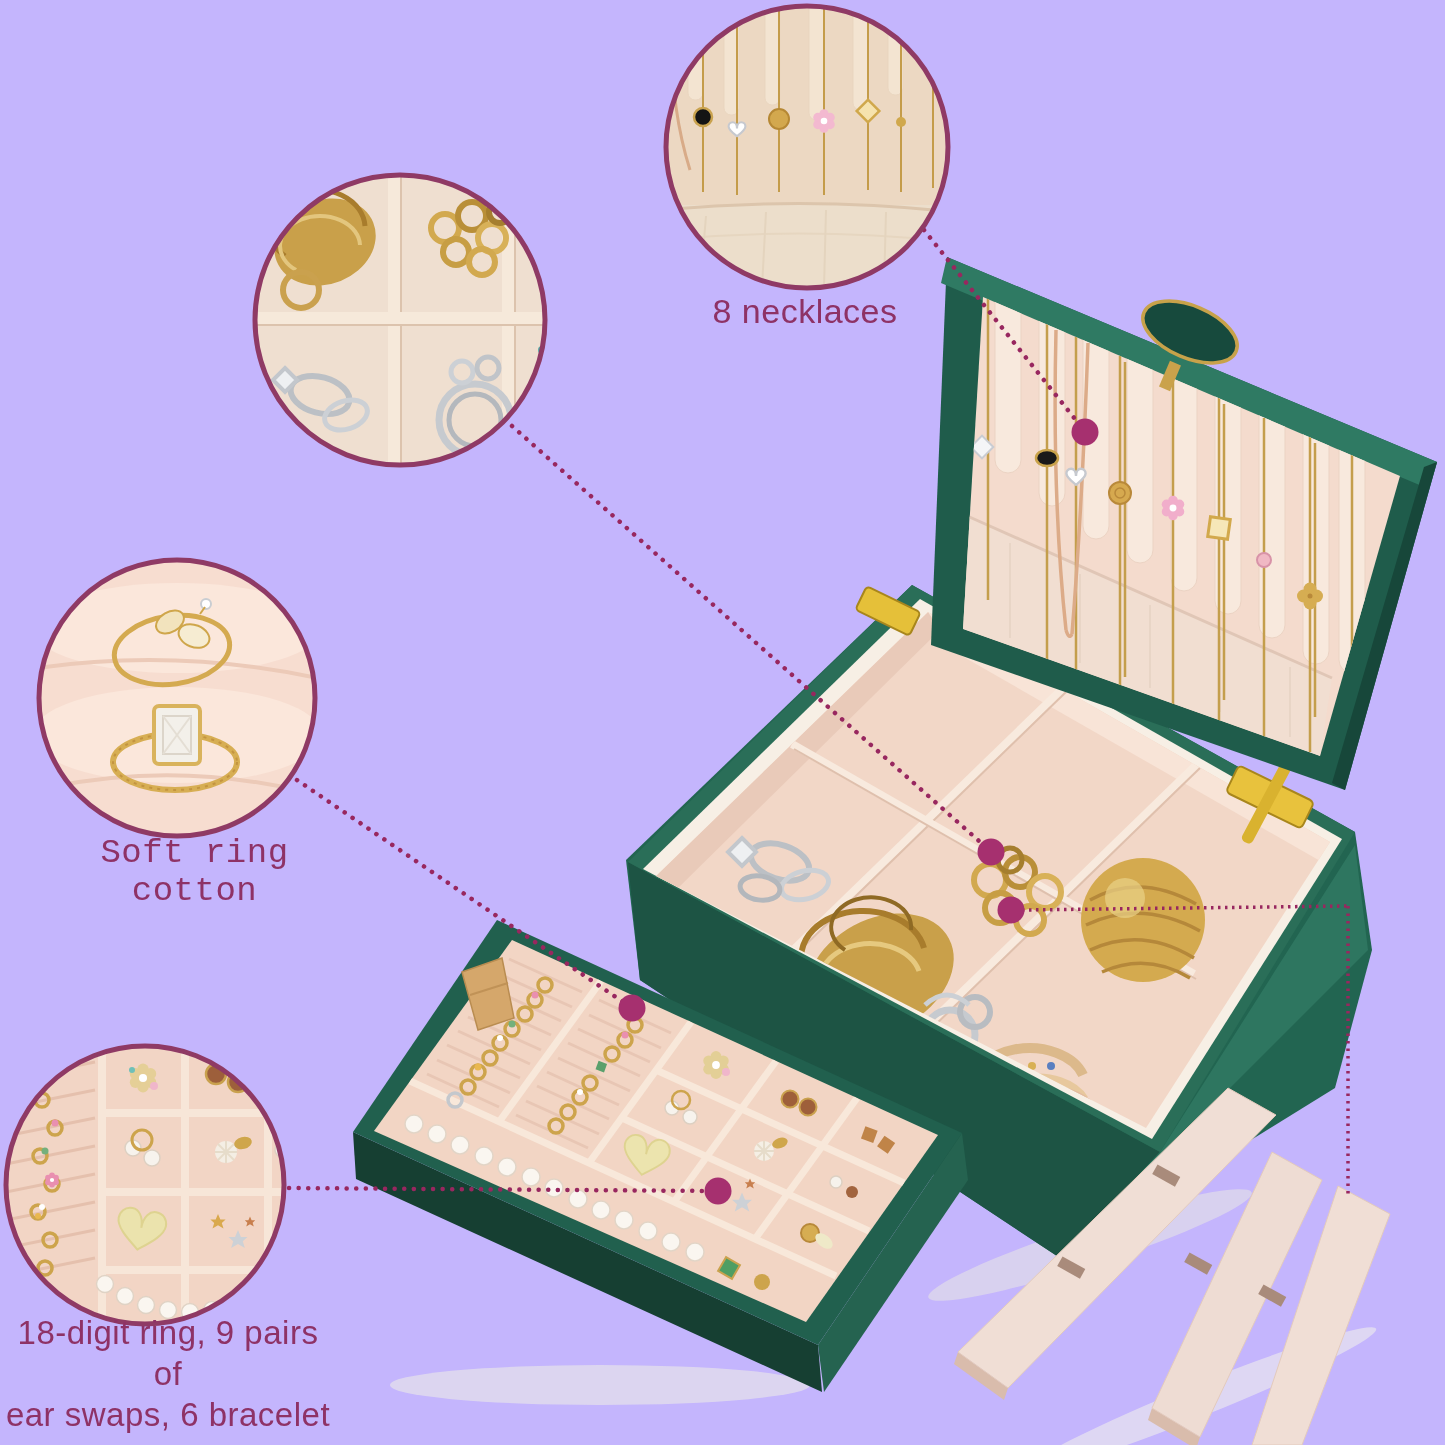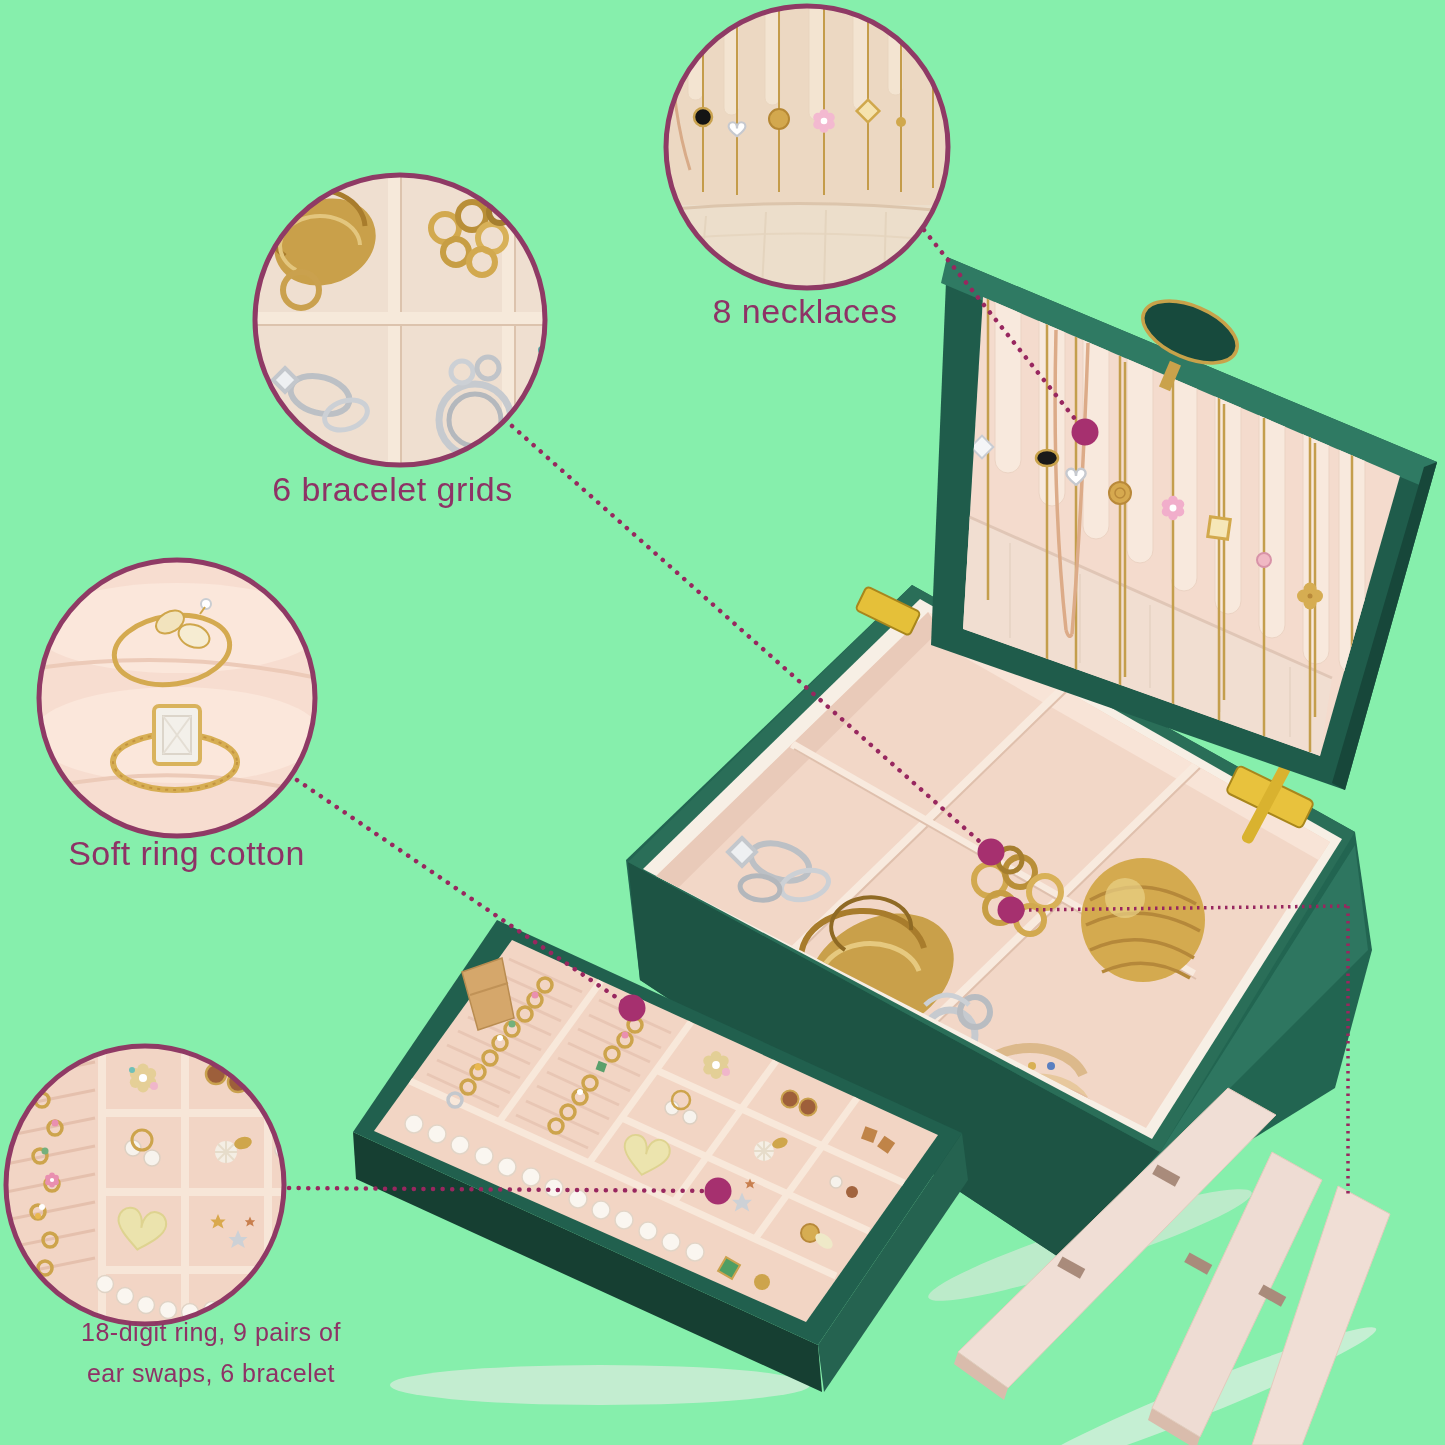--- a/index.html
+++ b/index.html
@@ -1,21 +1,21 @@
 <!DOCTYPE html>
 <html style="--accent-purple: #96306a; --label-text: #8e3266; --detachable-text: #a23a74; --leader-dot: #a6306f; --box-green: #226551; --box-green-dark: #1d5444; --box-green-light: #2e7660; --velvet-pink: #f2d7c7; --gold: #c9a24e; --strip-beige: #efddd4;"><head>
 <meta charset="utf-8">
 <style>
   html,body{margin:0;padding:0;background:#fff;}
-  .stage{position:relative;width:1445px;height:1445px;background:#86efac;overflow:hidden;
+  .stage{position:relative;width:1445px;height:1445px;background:#c4b5fd;overflow:hidden;
          font-family:"Liberation Sans",sans-serif;}
   .stage svg{position:absolute;left:0;top:0;}
   .callout-label{position:absolute;color:var(--label-text,#8e3266);font-size:34px;
                  text-align:center;letter-spacing:0.5px;}
-  .callout-label.two-line{font-size:25px;line-height:41px;padding-left:43px;}
+  .callout-label.two-line{font-size:33px;line-height:41px;}
   .detachable-label{position:absolute;color:var(--detachable-text,#a23a74);
                     font-size:43px;font-weight:bold;text-align:center;letter-spacing:1px;}
 </style>
 </head>
 <body>
 
 <div class="stage">
 
 <svg width="1445" height="1445" viewBox="0 0 1445 1445">
   <defs>
@@ -547,22 +547,21 @@
         <circle cx="232" cy="1304" r="8.5"></circle>
             <circle cx="250" cy="1295" r="8.5"></circle>
       </g>
     </g>
     <circle cx="145" cy="1185" r="139" fill="none" stroke="#8f3a65" stroke-width="5"></circle>
   </g>
 </svg>
 
   <div class="callout-label" style="left:640px;top:292px;width:330px;">8 necklaces</div>
 
-  <div class="callout-label" style="left:235px;top:470px;width:315px;">6 bracelet grids</div>
-
-  <div class="callout-label" style="left:34px;top:834px;width:305px;">Soft ring cotton</div>
+
+  <div class="callout-label" style="left:42px;top:834px;width:305px;font-family:Liberation Mono, monospace;">Soft ring cotton</div>
 
   <div class="callout-label two-line" style="left:0px;top:1312px;width:336px;">
     <div>18-digit ring, 9 pairs of</div>
     <div>ear swaps, 6 bracelet</div>
   </div>
 
 </div>
 
 </body></html>

